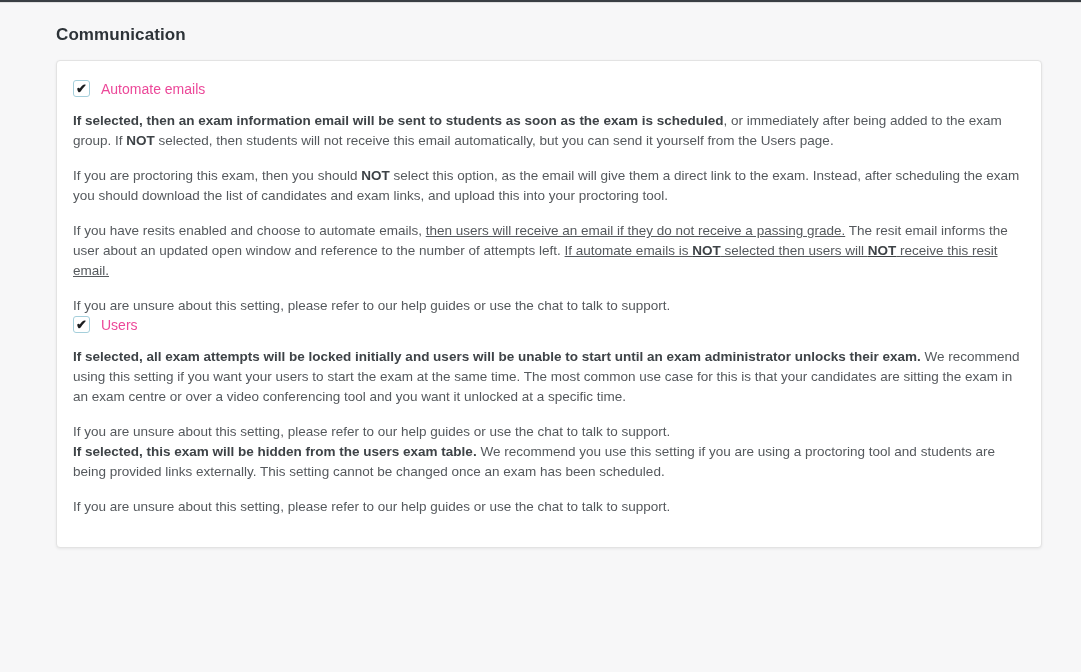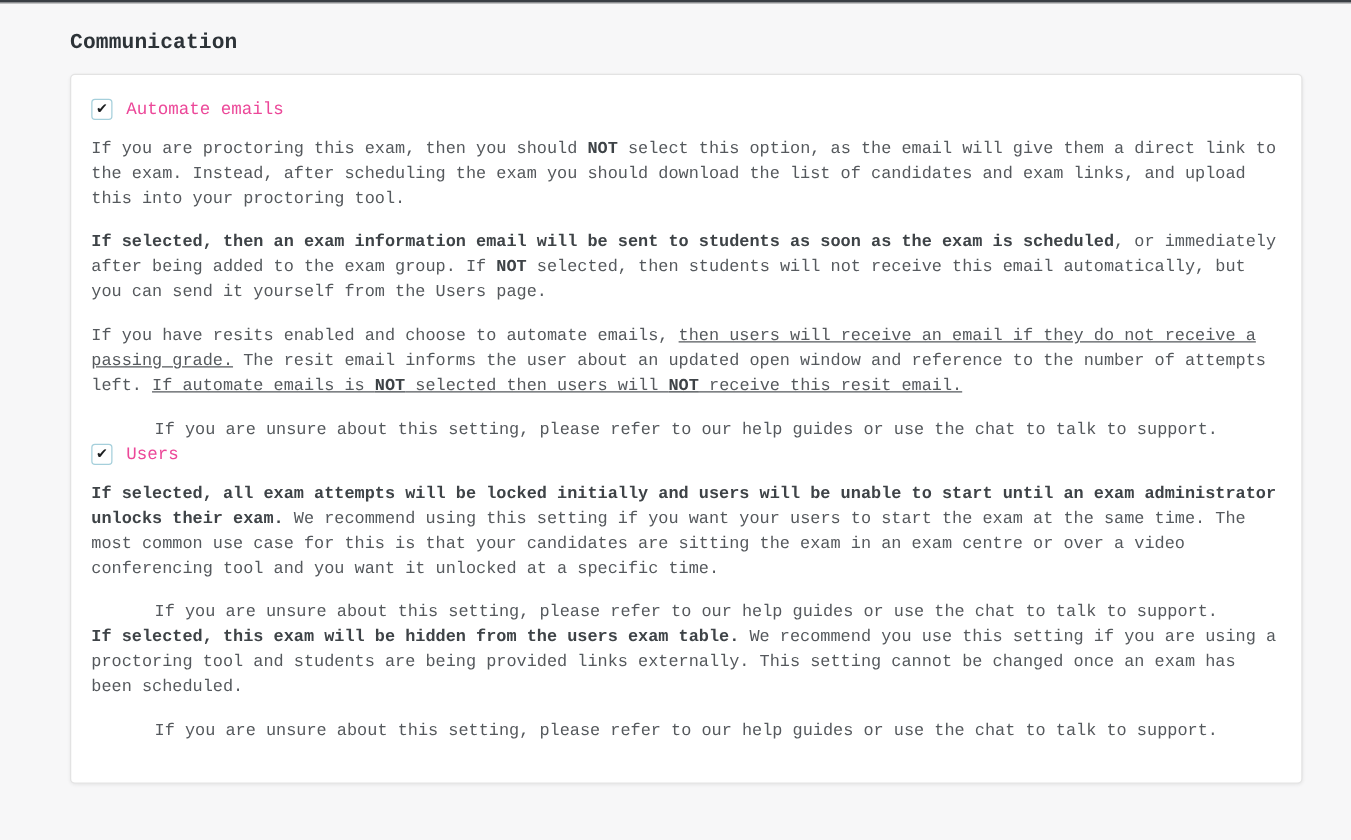--- a/index.html
+++ b/index.html
@@ -1,15 +1,15 @@
 <!DOCTYPE html>
 <html><head>
 <meta charset="utf-8">
 <style>
-  * { box-sizing: border-box; font-family: Liberation Mono, monospace; }
+  * { box-sizing: border-box; }
   html, body {
     margin: 0;
     padding: 0;
     width: 1081px;
     height: 672px;
     background: #f7f7f8;
     font-family: "Liberation Sans", sans-serif;
     overflow: hidden;
   }
   .top-bar {
@@ -67,21 +67,21 @@
     margin-left: 11px;
     font-size: 14px;
     color: #ec4899;
   }
   .para {
     margin: 0 0 15px 0;
     font-size: 13.5px;
     line-height: 20px;
     color: #55595d;
   }
-  .para:last-child { margin-bottom: 0; text-align: center; }
+  .para:last-child { margin-bottom: 0; }
   .para strong {
     font-weight: 700;
     color: #3e4347;
   }
   .para .u {
     text-decoration: underline;
   }
   .setting { margin: 0; }
 </style>
 </head>
@@ -94,22 +94,22 @@
   <div class="card">
     <div>
   <div class="setting">
     <label class="checkbox-row">
       <span class="checkbox checked">
               <span class="check">✔</span>
             </span>
       <span class="checkbox-label">Automate emails</span>
     </label>
     <div class="paragraphs">
+            <p class="para"><strong>If selected, then an exam information email will be sent to students as soon as the exam is scheduled</strong><span>, or immediately after being added to the exam group. If </span><strong>NOT</strong><span> selected, then students will not receive this email automatically, but you can send it yourself from the Users page.</span></p>
             <p class="para"><span>If you are proctoring this exam, then you should </span><strong>NOT</strong><span> select this option, as the email will give them a direct link to the exam. Instead, after scheduling the exam you should download the list of candidates and exam links, and upload this into your proctoring tool.</span></p>
-            <p class="para"><strong>If selected, then an exam information email will be sent to students as soon as the exam is scheduled</strong><span>, or immediately after being added to the exam group. If </span><strong>NOT</strong><span> selected, then students will not receive this email automatically, but you can send it yourself from the Users page.</span></p>
             <p class="para"><span>If you have resits enabled and choose to automate emails, </span><span class="u">then users will receive an email if they do not receive a passing grade.</span><span> The resit email informs the user about an updated open window and reference to the number of attempts left. </span><span class="u">If automate emails is </span><strong class="u">NOT</strong><span class="u"> selected then users will </span><strong class="u">NOT</strong><span class="u"> receive this resit email.</span></p>
             <p class="para"><span>If you are unsure about this setting, please refer to our help guides or use the chat to talk to support.</span></p>
           </div>
   </div>
 
   <div class="setting">
     <label class="checkbox-row">
       <span class="checkbox checked">
               <span class="check">✔</span>
             </span>

